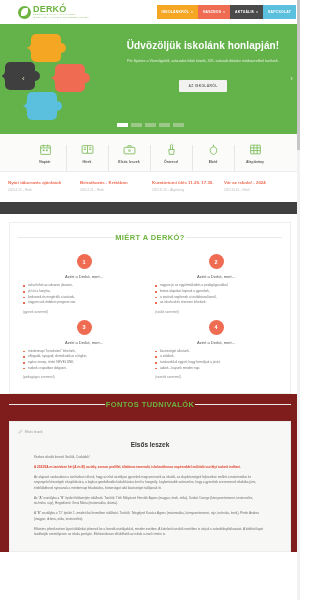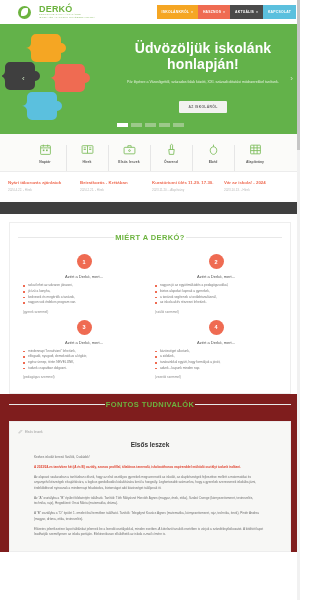--- a/index.html
+++ b/index.html
@@ -10,21 +10,21 @@
     overflow: hidden;
   }
   .page { width: 300px; height: 600px; position: relative; background:#fff; }
 
   
   .topbar {
     height: 24px; background: #ffffff;
     display: flex; align-items: center;
     padding: 0 4px 0 18px;
   }
-  .logo { display: flex; align-items: center; gap: 8px; }
+  .logo { display: flex; align-items: center; gap: 2px; }
   .logo-mark {
     width: 13px; height: 13px; border-radius: 50%;
     background: #6cb33f; position: relative; flex: 0 0 auto;
   }
   .logo-mark::after {
     content: ""; position: absolute; left: 3px; top: 2.5px;
     width: 7px; height: 8px; background: #ffffff;
     border-radius: 60% 10% 60% 10%;
   }
   .logo-text { line-height: 1; }
@@ -51,21 +51,21 @@
   
   .hero {
     height: 110px; background: #63b24a; position: relative; overflow: hidden;
   }
   .puzzle { position: absolute; left: 2px; top: 4px; width: 110px; height: 104px; }
   .hero-content {
     position: absolute; left: 112px; right: 6px; top: 16px;
     text-align: center;
   }
   .hero-title {
-    color: #ffffff; font-size: 14px; font-weight: bold;
+    color: #ffffff; font-size: 10px; font-weight: bold;
     letter-spacing: .1px; margin-bottom: 7px;
   }
   .hero-sub {
     color: #e7f3e1; font-size: 3.6px; line-height: 1.9;
     padding: 0 12px; margin-bottom: 8px;
   }
   .hero-btn {
     display: inline-block; background: #f2f2f0; color: #6a6a6a;
     font-size: 3.4px; font-weight: bold; letter-spacing: .3px;
     padding: 4px 9px; border: none; border-radius: 1px;

